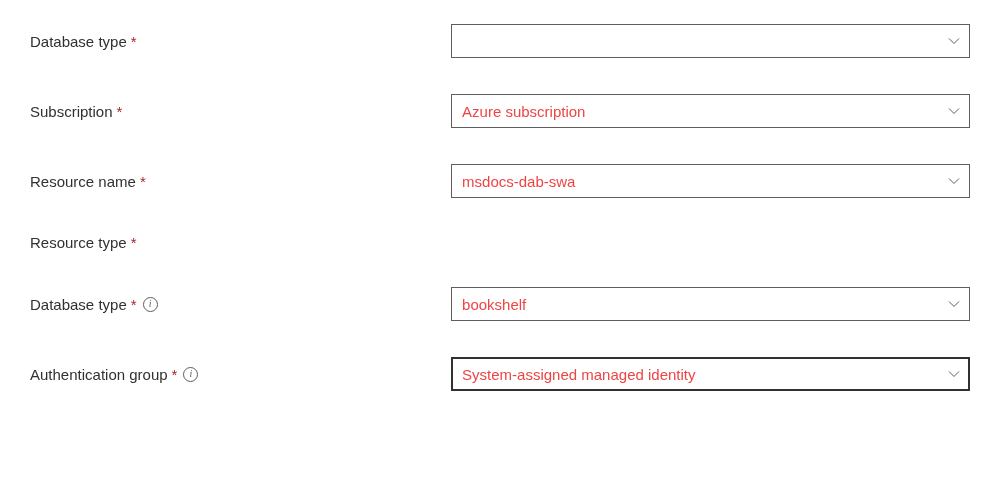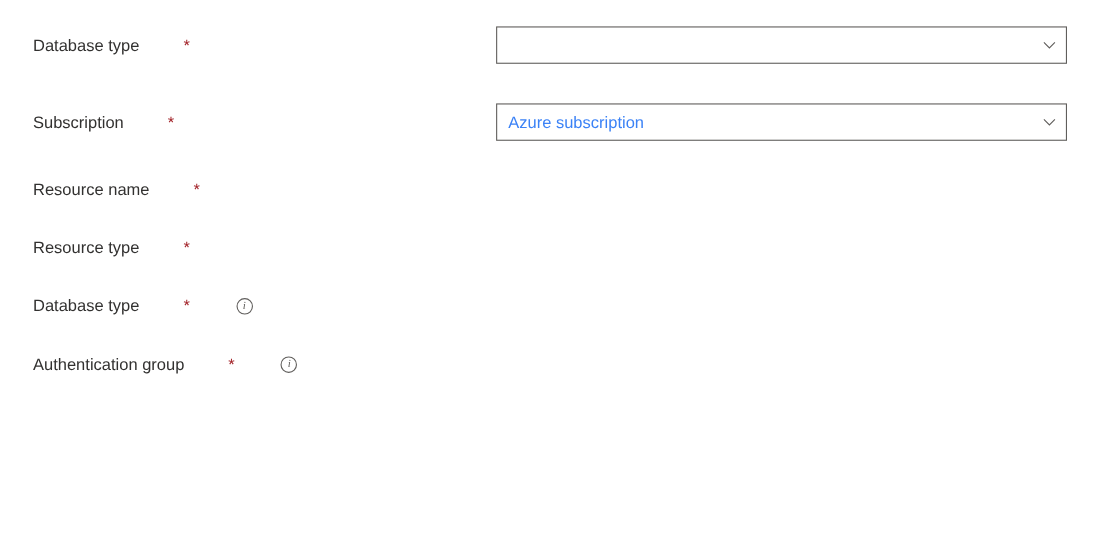--- a/index.html
+++ b/index.html
@@ -19,21 +19,20 @@
       display: flex;
       align-items: center;
       margin-bottom: 36px;
     }
     .label-cell {
       width: 430px;
       display: flex;
       align-items: center;
       color: #323130;
       font-size: 15px;
-      gap: 36px;
     }
     .required {
       color: #a4262c;
       margin-left: 4px;
     }
     .info-icon {
       display: inline-flex;
       align-items: center;
       justify-content: center;
       width: 15px;
@@ -51,21 +50,21 @@
       position: relative;
       width: 530px;
     }
     .select-control {
       width: 100%;
       height: 34px;
       border: 1px solid #605e5c;
       background: #ffffff;
       padding: 0 34px 0 10px;
       font-size: 15px;
-      color: #3b82f6;
+      color: #ef4444;
       display: flex;
       align-items: center;
       cursor: pointer;
       outline: none;
     }
     .select-control.focused {
       border: 2px solid #323130;
       padding: 0 33px 0 9px;
     }
     .chevron {
@@ -118,38 +117,68 @@
           </svg>
       </span>
     </div>
   </div>
 
   <div class="form-row">
     <div class="label-cell">
       <span>Resource name</span>
       <span class="required">*</span>
     </div>
+    <div class="select-wrap">
+      <div class="select-control">
+        <span>msdocs-dab-swa</span>
+      </div>
+      <span class="chevron">
+        <svg viewBox="0 0 12 12">
+            <path d="M1 3.5 L6 8.5 L11 3.5" fill="none" stroke="#605e5c" stroke-width="1"></path>
+          </svg>
+      </span>
+    </div>
   </div>
 
   <div class="form-row">
     <div class="label-cell">
       <span>Resource type</span>
       <span class="required">*</span>
     </div>
   </div>
 
   <div class="form-row">
     <div class="label-cell">
       <span>Database type</span>
       <span class="required">*</span>
       <span class="info-icon">i</span>
     </div>
+    <div class="select-wrap">
+      <div class="select-control">
+        <span>bookshelf</span>
+      </div>
+      <span class="chevron">
+        <svg viewBox="0 0 12 12">
+            <path d="M1 3.5 L6 8.5 L11 3.5" fill="none" stroke="#605e5c" stroke-width="1"></path>
+          </svg>
+      </span>
+    </div>
   </div>
 
   <div class="form-row">
     <div class="label-cell">
       <span>Authentication group</span>
       <span class="required">*</span>
       <span class="info-icon">i</span>
     </div>
+    <div class="select-wrap">
+      <div class="select-control focused">
+        <span>System-assigned managed identity</span>
+      </div>
+      <span class="chevron">
+        <svg viewBox="0 0 12 12">
+            <path d="M1 3.5 L6 8.5 L11 3.5" fill="none" stroke="#605e5c" stroke-width="1"></path>
+          </svg>
+      </span>
+    </div>
   </div>
 
 </div>
 
 </body></html>

